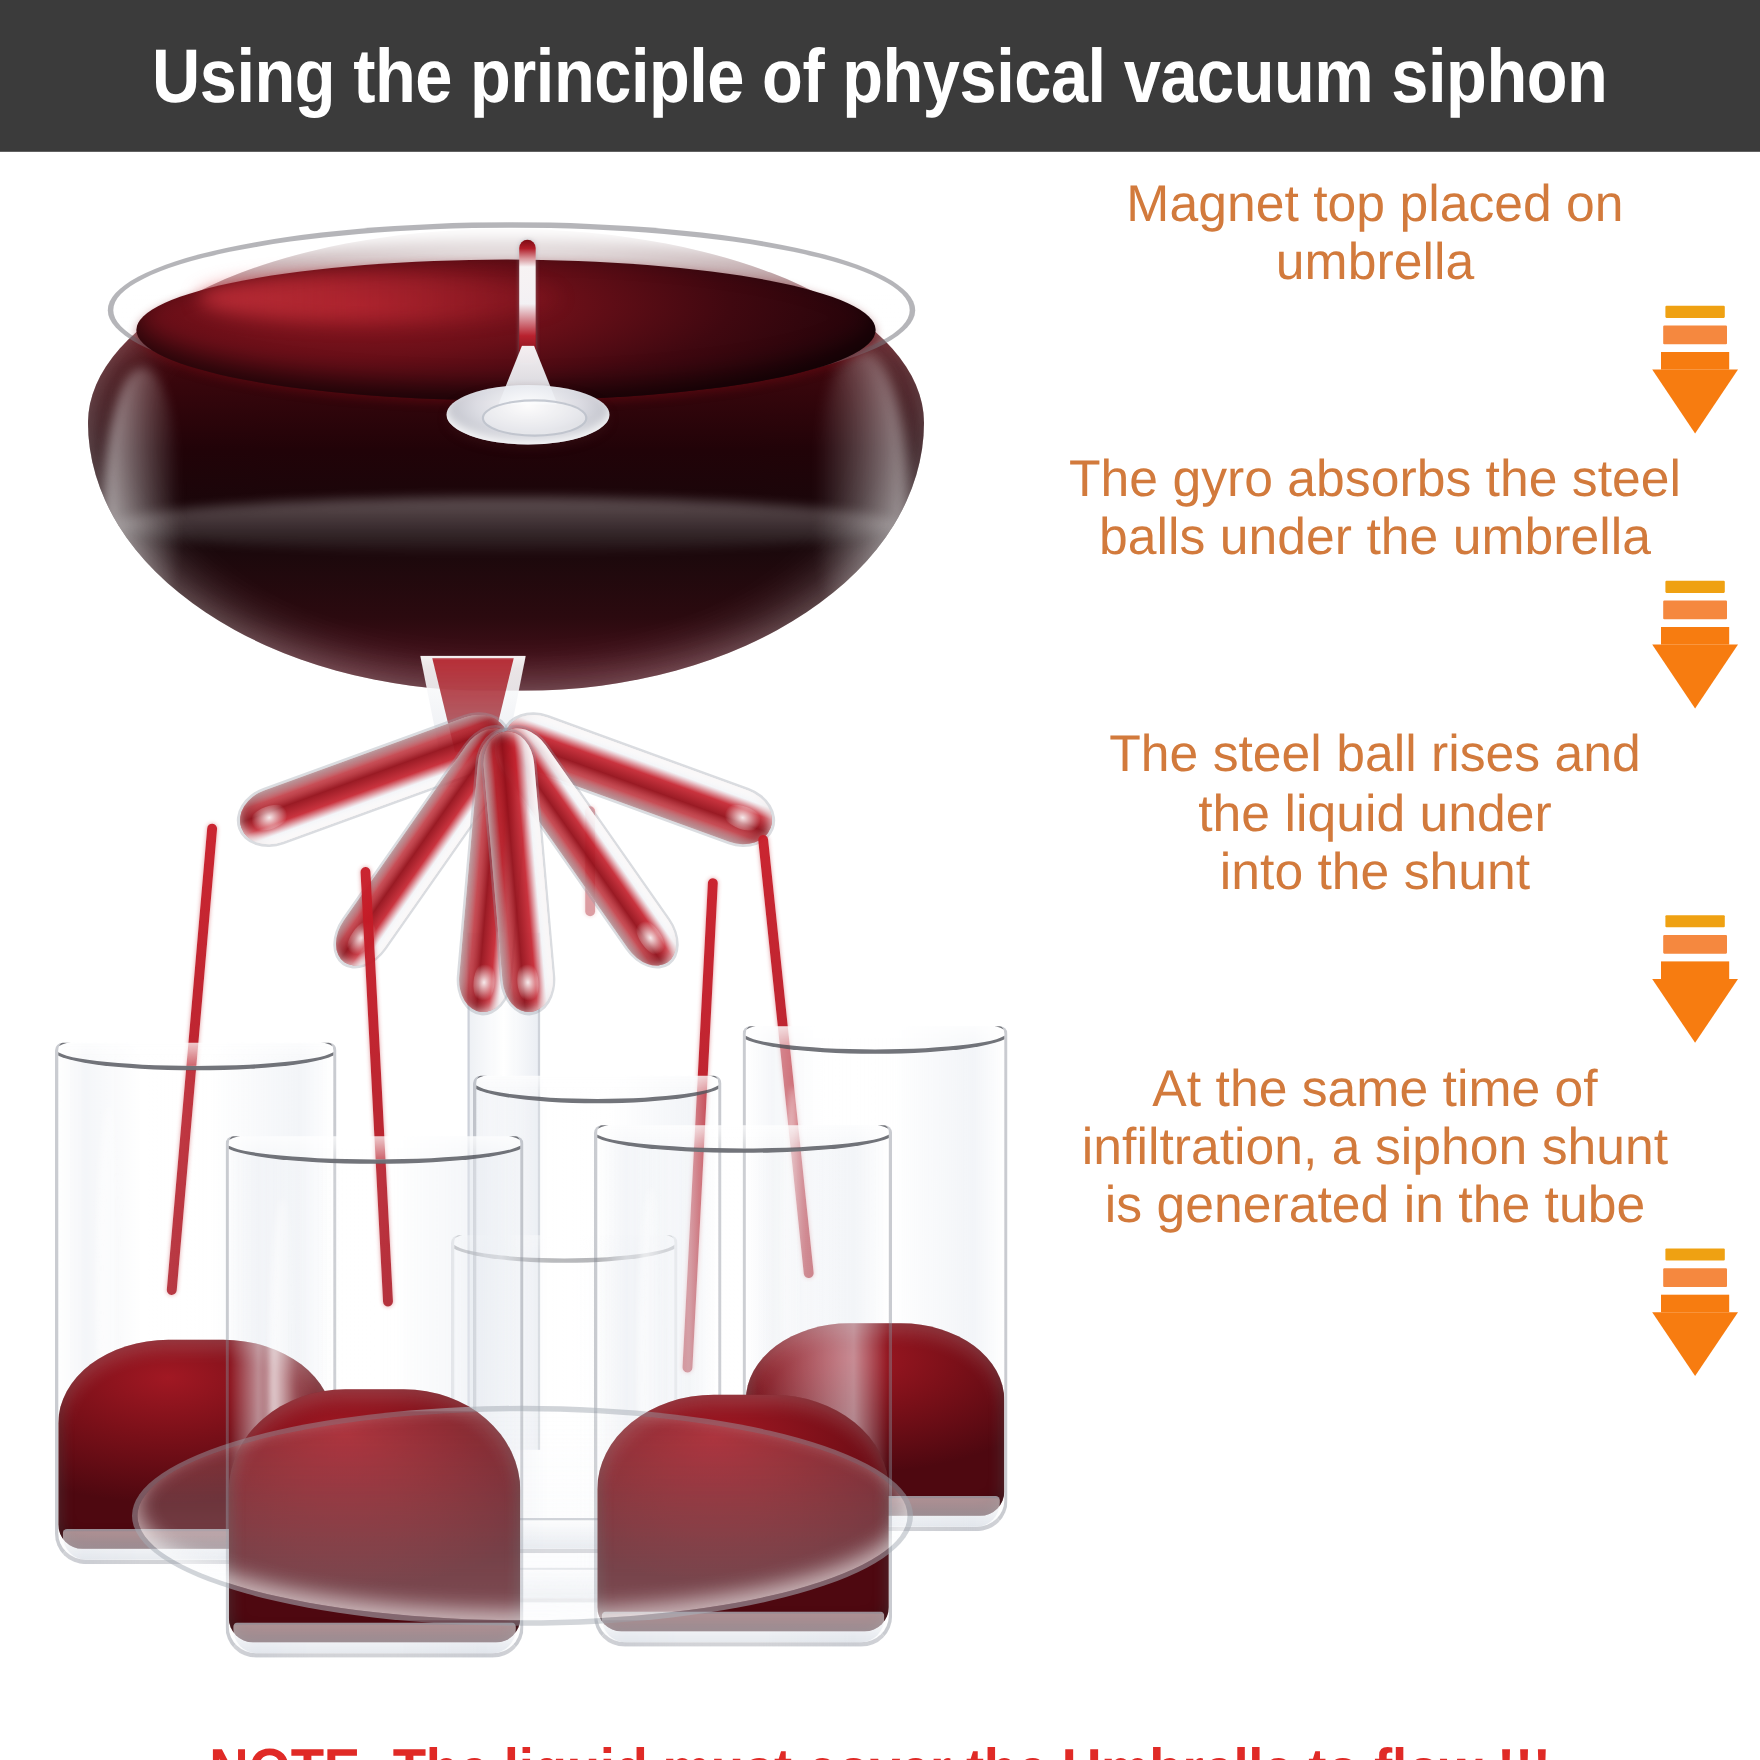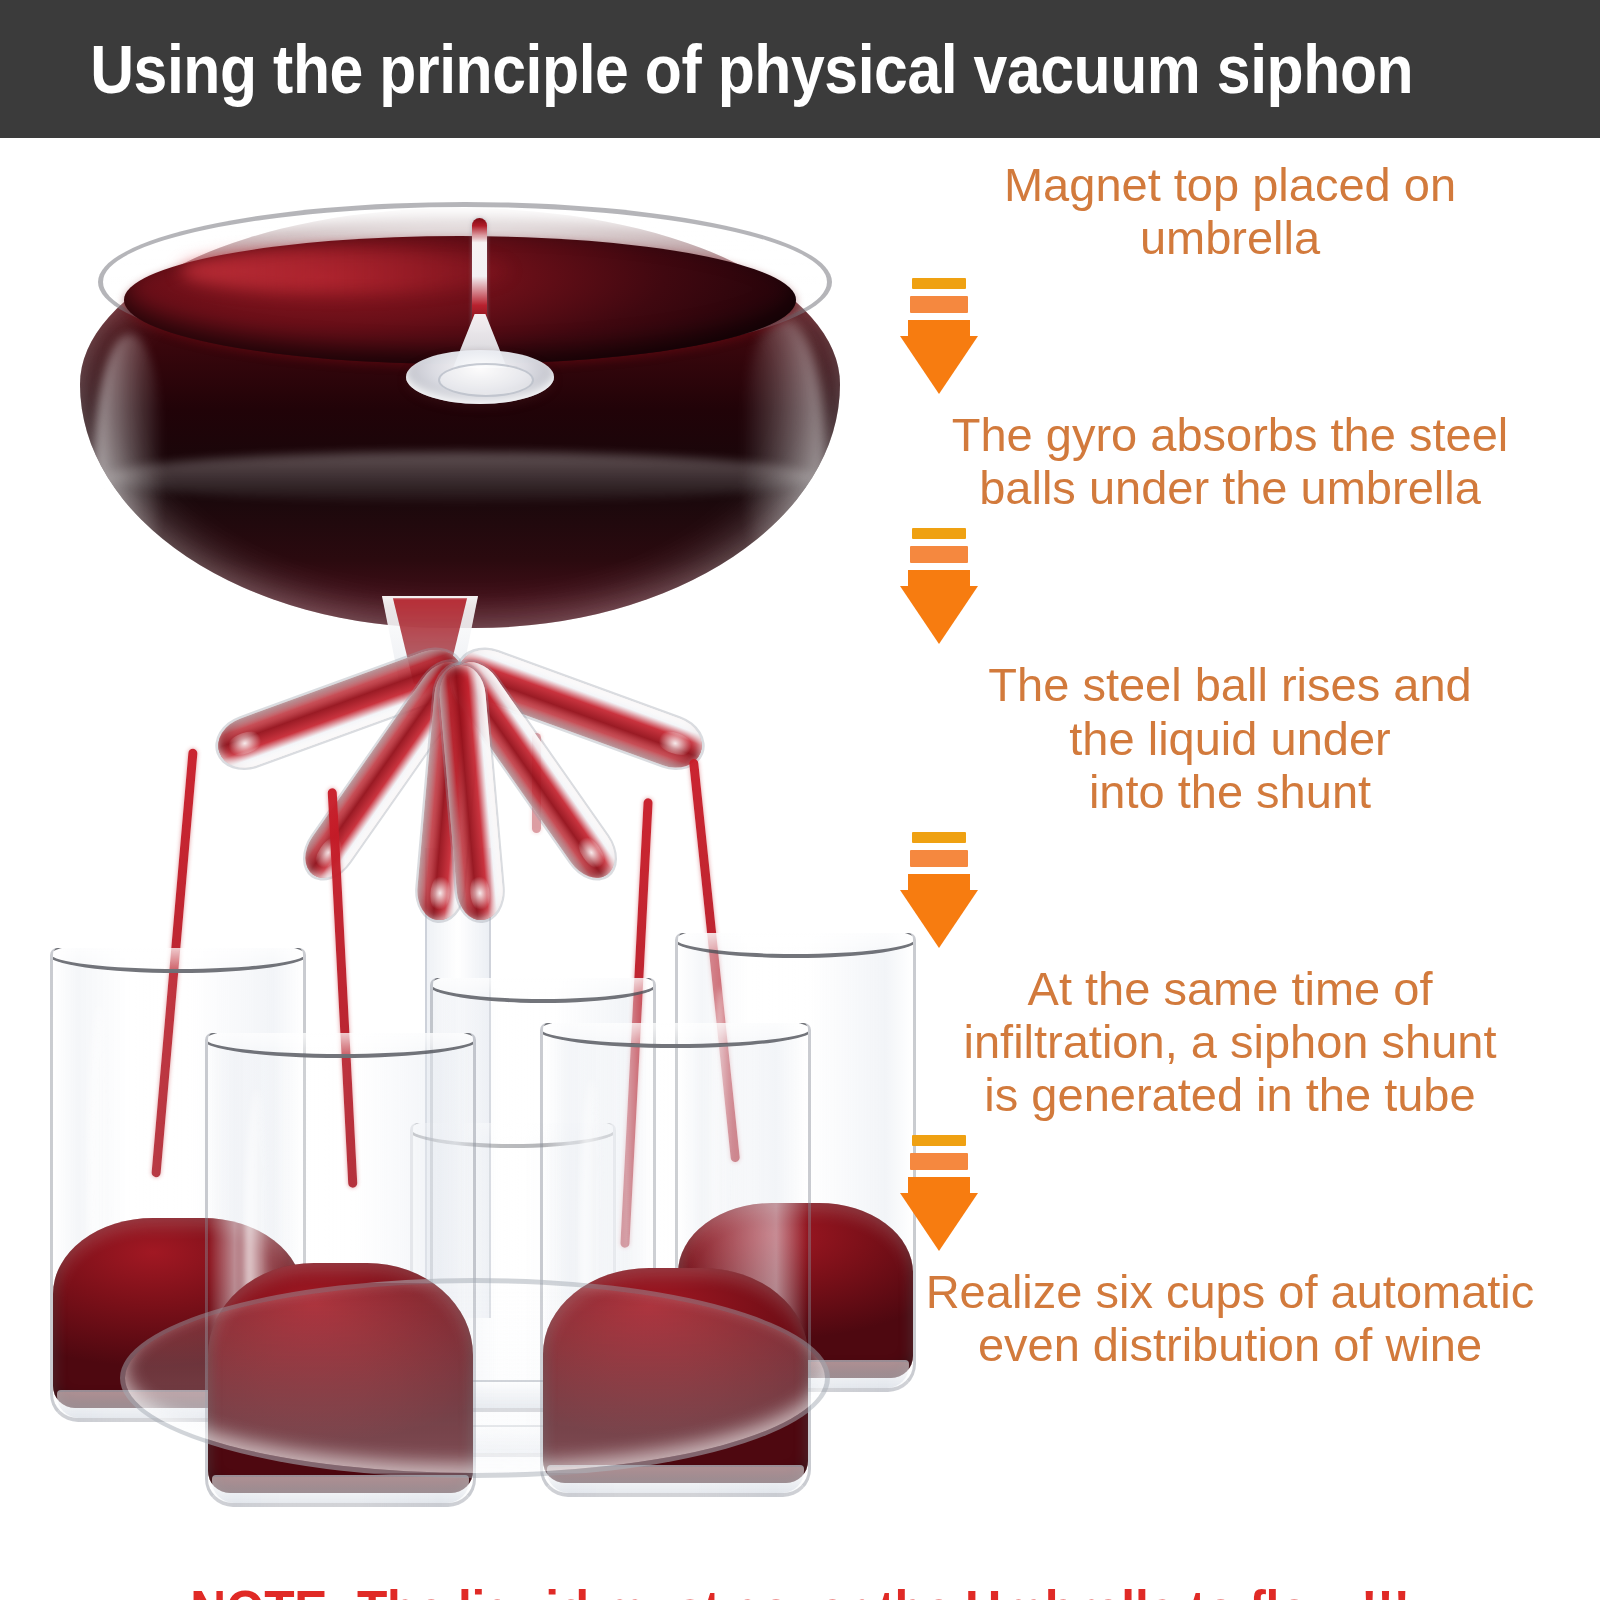--- a/index.html
+++ b/index.html
@@ -9,21 +9,21 @@
     background:#ffffff;
     font-family:"Liberation Sans","DejaVu Sans",sans-serif;
     overflow:hidden;
     position:relative;
   }
 
   
   .header-bar{
     position:absolute;left:0;top:0;width:1600px;height:138px;
     background:#3b3b3b;
-    display:flex;align-items:center;
+    display:flex;align-items:center;justify-content:center;
   }
   .header-title{
     color:#ffffff;
     font-family:"Liberation Sans Narrow","Liberation Sans","DejaVu Sans Condensed",sans-serif;
     font-weight:700;
     font-size:69px;
     letter-spacing:-0.5px;
     transform:scaleX(0.88);
     transform-origin:center center;
     white-space:nowrap;
@@ -249,21 +249,21 @@
   .base-post{
     position:absolute;left:405px;top:700px;width:62px;height:470px;
     background:linear-gradient(to right, rgba(230,234,240,.65), rgba(255,255,255,.25), rgba(225,230,238,.65));
     border-left:2px solid rgba(150,156,168,.35);
     border-right:2px solid rgba(150,156,168,.35);
   }
 
   
   .steps{
     position:absolute;left:900px;top:20px;width:680px;
-    display:flex;flex-direction:column;align-items:flex-start;
+    display:flex;flex-direction:column;align-items:flex-end;
   }
   .step-text{
     color:#d27a3c;
     font-size:47px;
     line-height:1.13;
     text-align:center;
     width:660px;
     white-space:pre-line;
     font-family:"Liberation Sans","DejaVu Sans",sans-serif;
   }
@@ -425,19 +425,17 @@
 is generated in the tube</div>
 
     <div class="arrow-down">
       <div class="arrow-seg1"></div>
       <div class="arrow-gap"></div>
       <div class="arrow-seg2"></div>
       <div class="arrow-shaft"></div>
       <div class="arrow-head"></div>
     </div>
 
-    <div class="step-text">Realize six cups of automatic
-even distribution of wine</div>
   </div>
 
   <div class="note">NOTE:  The liquid must cover the Umbrella to flow !!!</div>
 
 </div>
 
 </body></html>

